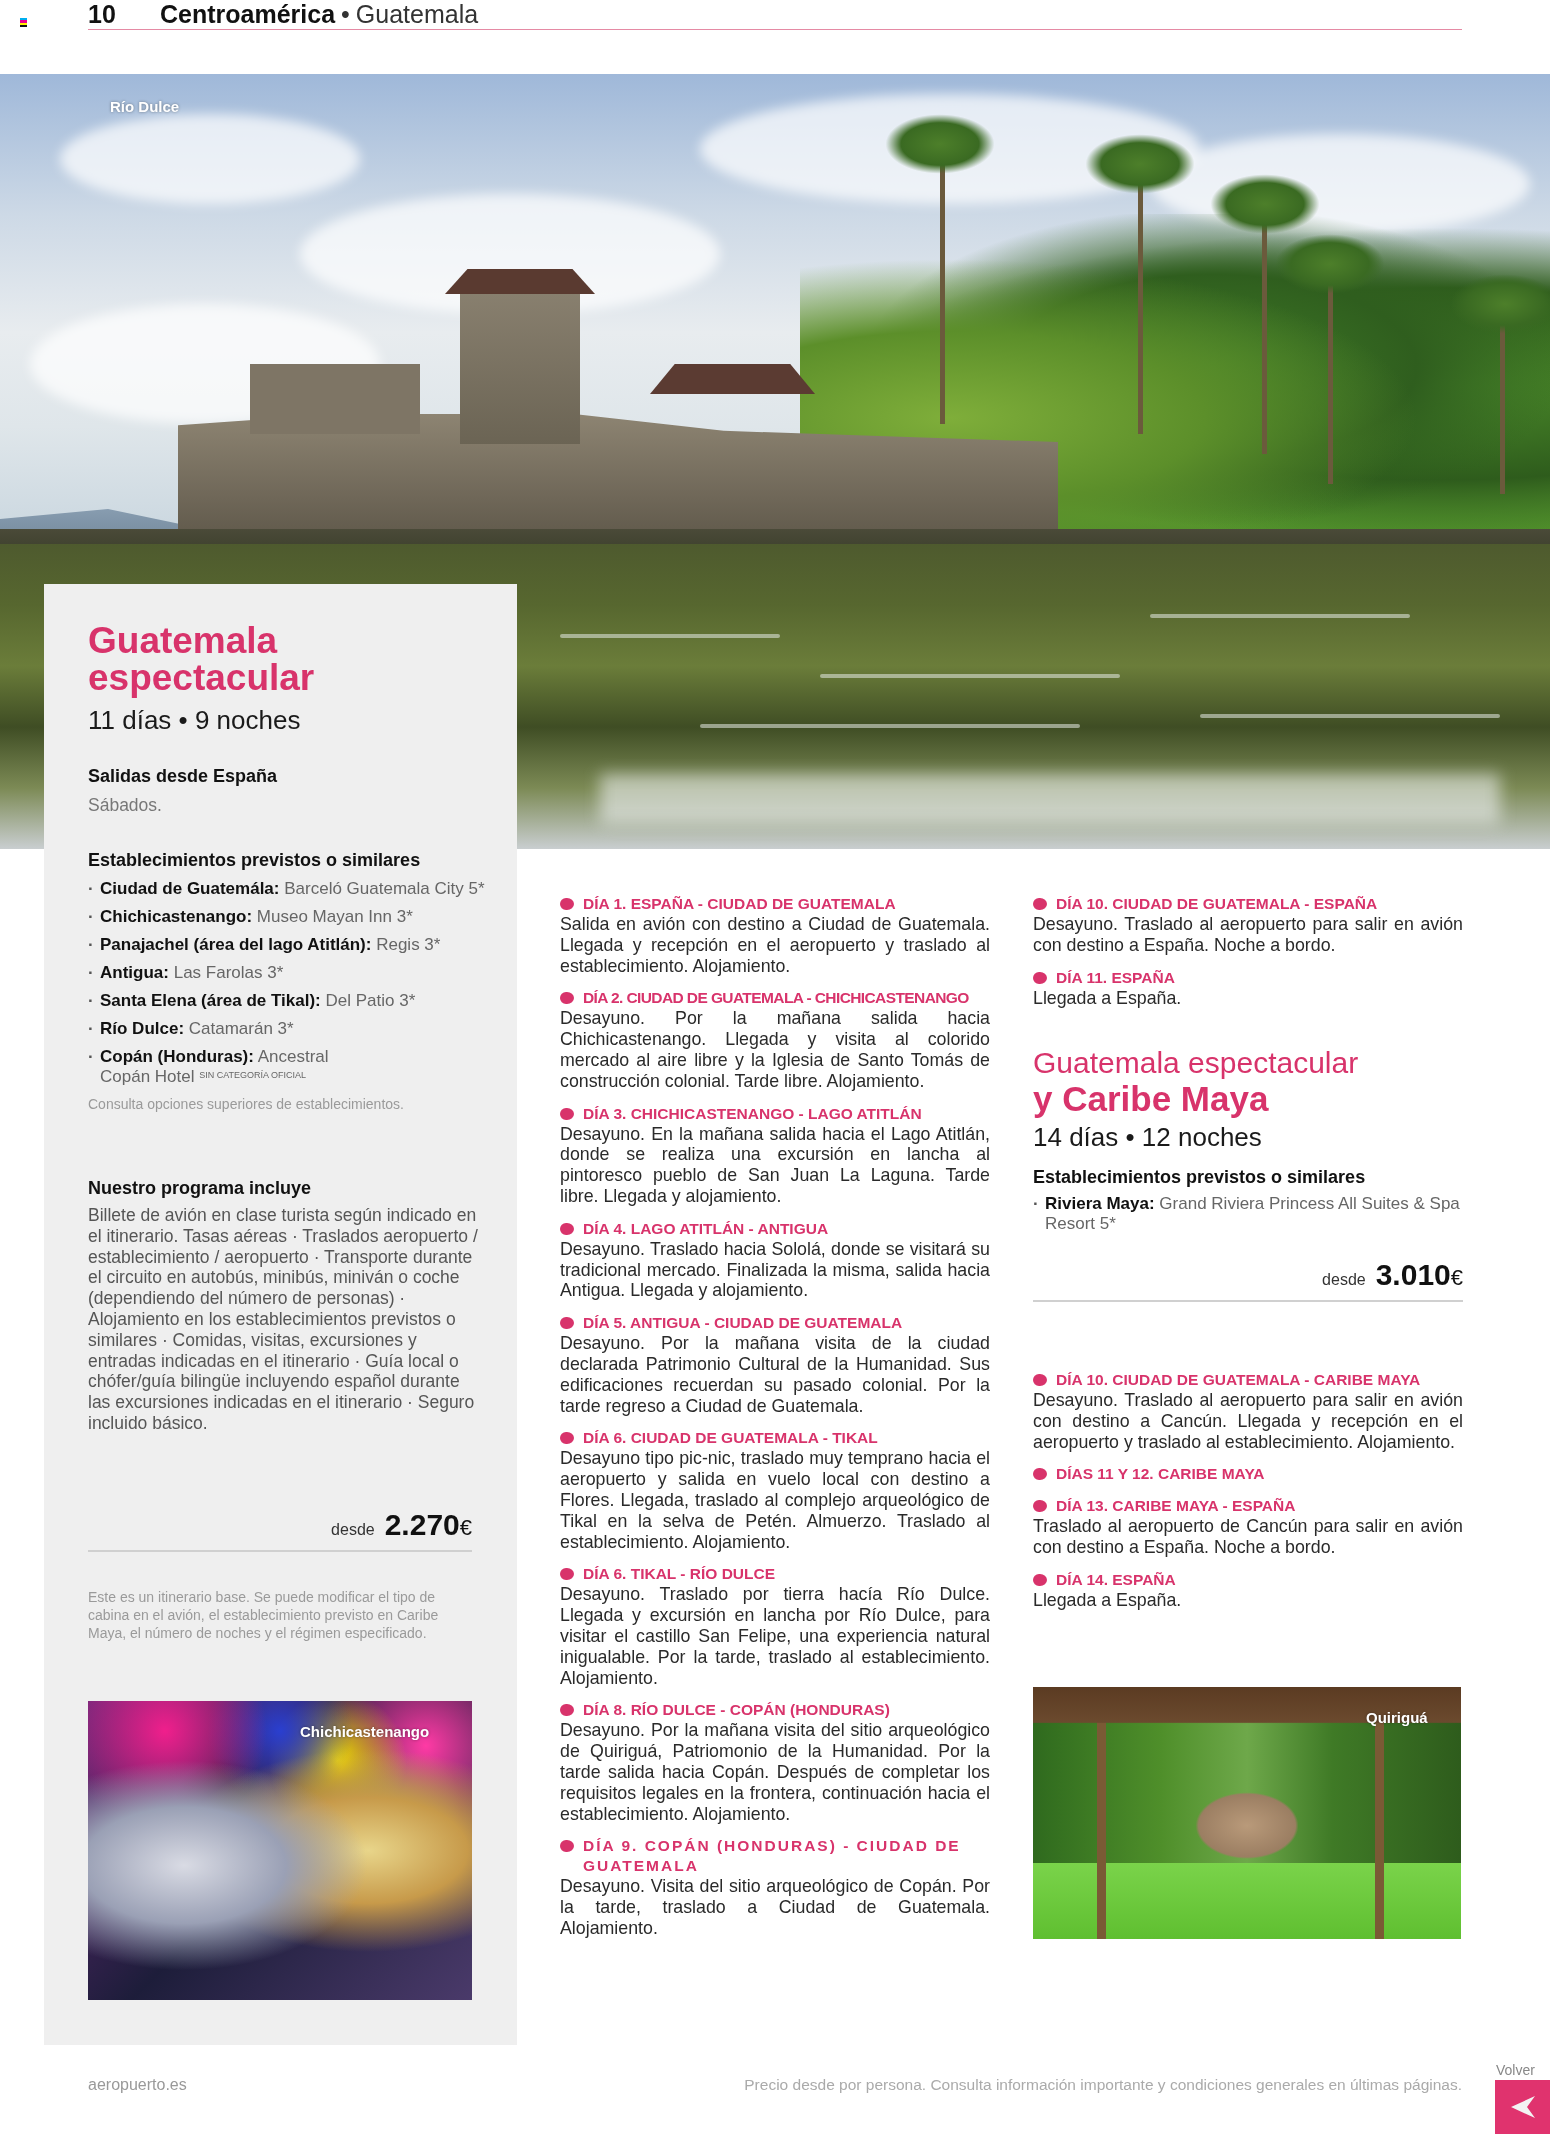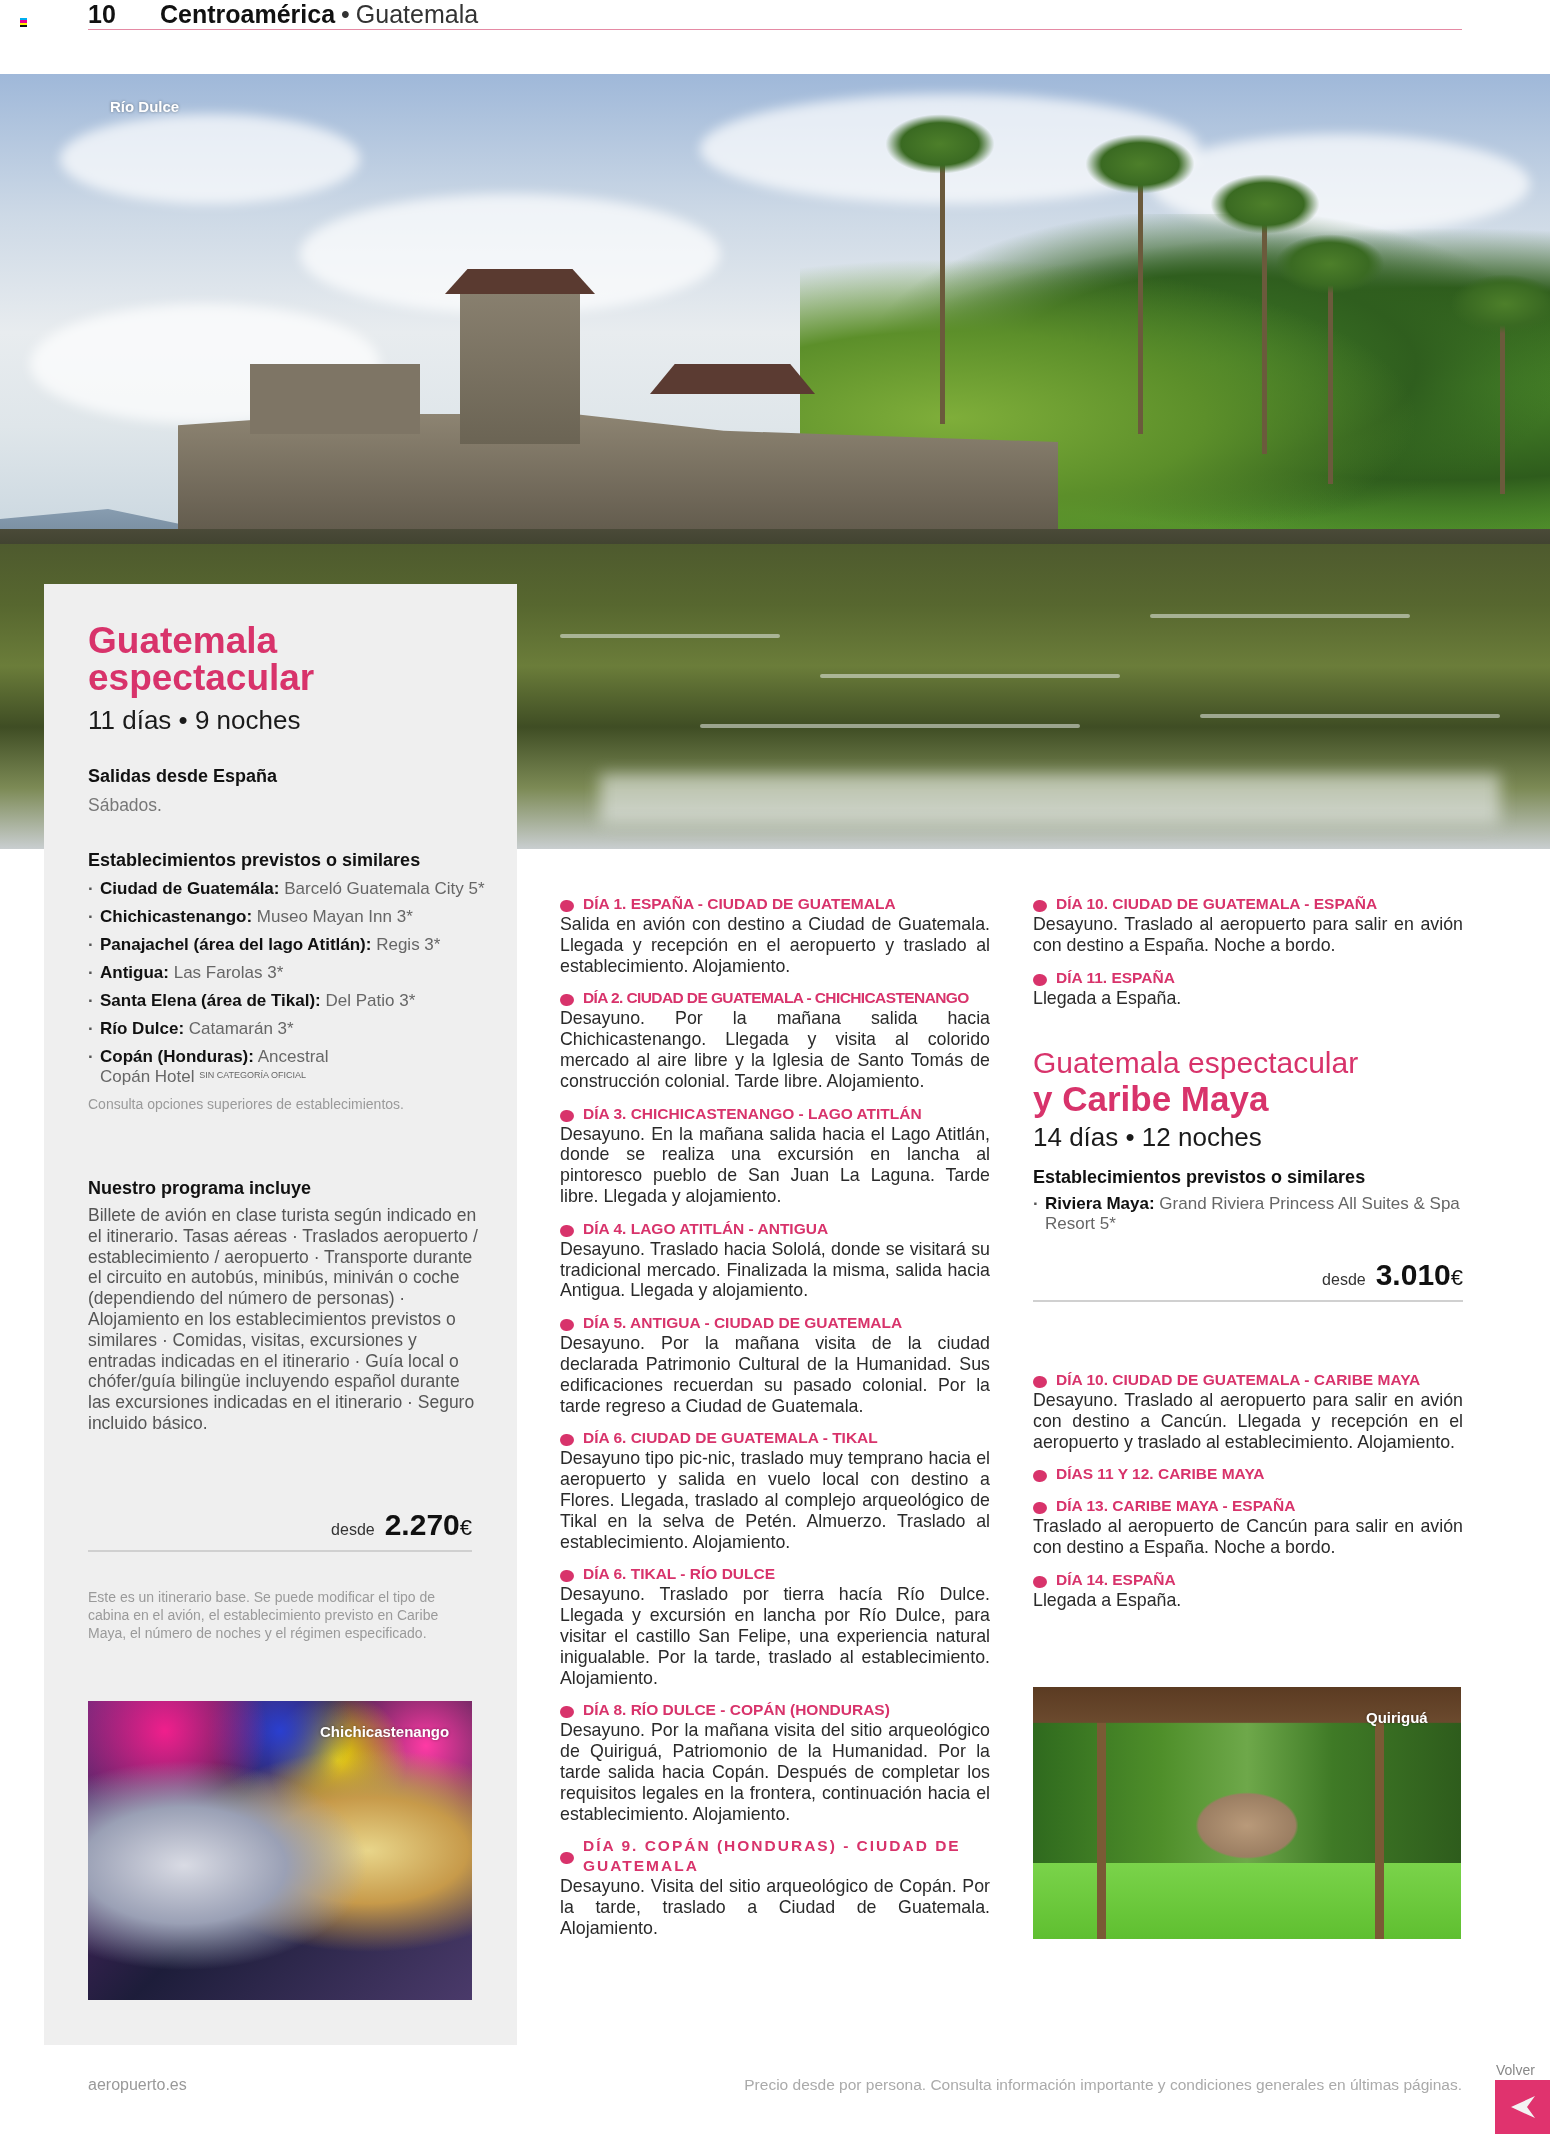--- a/index.html
+++ b/index.html
@@ -50,21 +50,21 @@
   .hotel-list sup{font-size:9px;color:#666;vertical-align:top;position:relative;top:-2px}
   .small-note{font-size:14px;color:#9a9a9a;line-height:18px}
   .incl{font-size:17.5px;line-height:20.8px;color:#555}
   .price-row{display:flex;justify-content:flex-end;align-items:baseline;border-bottom:2px solid #d0d0d0;padding-bottom:8px}
   .price-row .desde{font-size:16px;color:#333;margin-right:10px}
   .price-row .amt{font-size:30px;font-weight:bold;color:#111}
   .price-row .cur{font-size:22px;color:#111}
   .photo{overflow:hidden}
   .col{width:430px}
   .day{margin-bottom:12px}
-  .day .dh{font-size:15.5px;font-weight:bold;color:#d8336b;line-height:20px;display:flex;align-items:center}
+  .day .dh{font-size:15.5px;font-weight:bold;color:#d8336b;line-height:20px;display:flex;align-items:flex-start}
   .day .dh .mk{display:inline-block;width:14px;height:12px;background:#d8336b;border-radius:6px 50% 50% 6px;margin-right:9px;margin-top:4px;flex:none}
   .day p{font-size:17.8px;line-height:20.8px;color:#2a2a2a;text-align:justify}
   .sub-title{font-size:30px;color:#d8336b;line-height:34px}
   .sub-title2{font-size:35px;font-weight:bold;color:#d8336b;line-height:38px}
   .footer-l{left:88px;top:2076px;font-size:16px;color:#999}
   .footer-r{left:650px;top:2076px;width:812px;text-align:right;font-size:15.5px;color:#aaa}
   .volver{left:1496px;top:2062px;font-size:14px;color:#888}
   .back-btn{left:1495px;top:2080px;width:55px;height:54px;background:#e0336e;display:flex;align-items:center;justify-content:center;cursor:pointer}
 </style>
 </head>
@@ -161,21 +161,21 @@
   background:
     radial-gradient(ellipse at 25% 55%,#d9dbe4 0,#9aa0b5 25%,transparent 45%),
     radial-gradient(ellipse at 73% 50%,#e8d58a 0,#c79a4a 25%,transparent 48%),
     radial-gradient(circle at 20% 10%,#f01f8c 0,transparent 25%),
     radial-gradient(circle at 50% 10%,#2a3fd0 0,transparent 22%),
     radial-gradient(circle at 65% 20%,#f6e000 0,transparent 20%),
     radial-gradient(circle at 88% 15%,#ff3aa5 0,transparent 25%),
     radial-gradient(circle at 80% 35%,#18c14a 0,transparent 18%),
     radial-gradient(circle at 35% 35%,#111 0,transparent 15%),
     linear-gradient(135deg,#6a2a7a,#1d1d3a 50%,#4a3a6a)">
-  <span class="abs caption" style="left:232px;top:22px">Chichicastenango</span>
+  <span class="abs caption" style="left:212px;top:22px">Chichicastenango</span>
 </div>
 
 <div class="abs col" style="left:560px;top:894px">
   <div class="day">
       <div class="dh">
         <span class="mk"></span>
         <span>DÍA 1. ESPAÑA - CIUDAD DE GUATEMALA</span>
       </div>
       <p>Salida en avión con destino a Ciudad de Guatemala. Llegada y recepción en el aeropuerto y traslado al establecimiento. Alojamiento.</p>
     </div>

